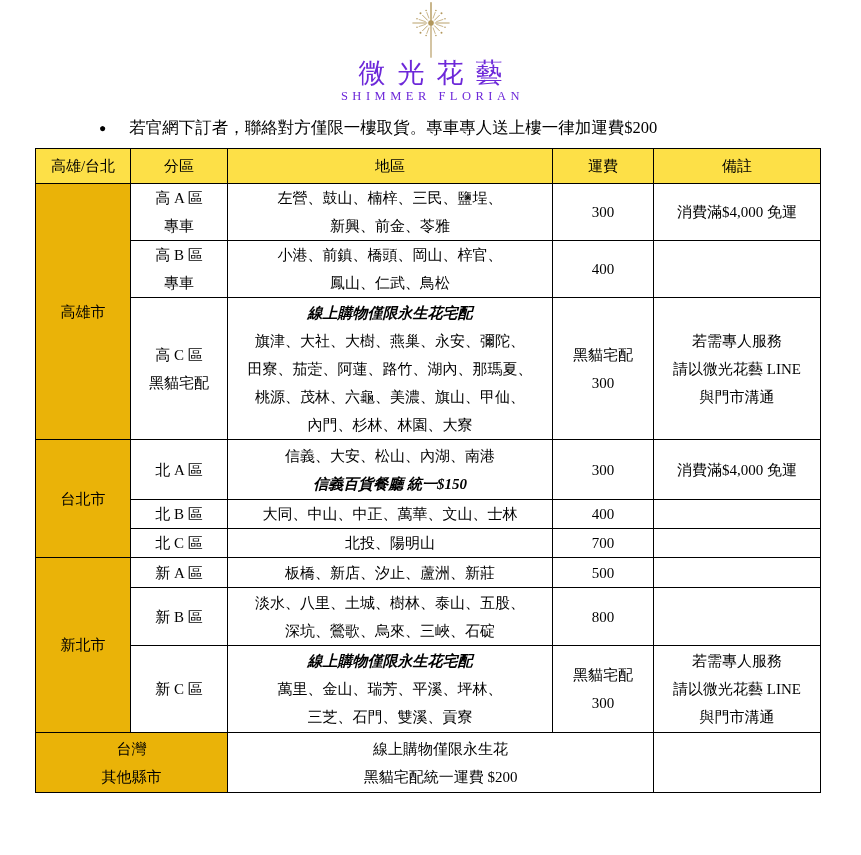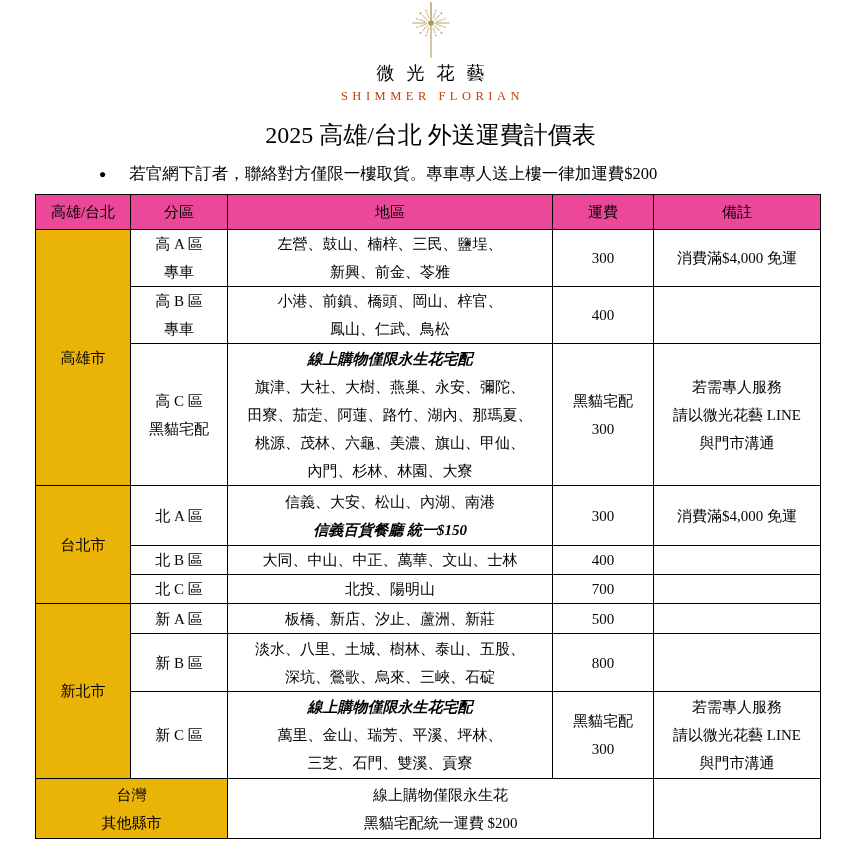--- a/index.html
+++ b/index.html
@@ -9,28 +9,28 @@
     font-family: "Liberation Serif", "DejaVu Serif", serif;
     color: #000;
     overflow: hidden;
   }
   .page { width: 861px; height: 855px; }
 
   
   .brand { text-align: center; padding-top: 2px; }
   .starburst { display: block; margin: 0 auto; height: 56px; }
   .brand-cn {
-    color: #000000;
-    font-size: 18px;
+    color: #6d28d9;
+    font-size: 27px;
     letter-spacing: 12px;
     text-indent: 12px;
     line-height: 30px;
   }
   .brand-en {
-    color: #c2410c;
+    color: #6d28d9;
     font-size: 12.5px;
     letter-spacing: 4.5px;
     text-indent: 4px;
     line-height: 15px;
     margin-top: 1px;
   }
 
   
   .title {
     text-align: center;
@@ -59,21 +59,21 @@
   .fee-table th, .fee-table td {
     border: 1px solid #000;
     text-align: center;
     vertical-align: middle;
     padding: 0 2px;
     font-size: 15px;
     font-weight: normal;
     overflow: hidden;
   }
   .fee-table th {
-    background: #ec4899;
+    background: #fde047;
     height: 35px;
   }
   .fee-table td.region { background: #eab308; }
   .fee-table .line { line-height: 28px; }
   .fee-table .line.bold { font-weight: bold; font-style: italic; }
 </style>
 </head>
 <body>
 
 <div class="page">
@@ -111,21 +111,20 @@
         <circle cx="30" cy="24" r="1.1"></circle>
         <circle cx="70" cy="24" r="1.1"></circle>
         <circle cx="30" cy="36" r="1.1"></circle>
         <circle cx="70" cy="36" r="1.1"></circle>
       </g>
     </svg>
     <div class="brand-cn">微光花藝</div>
     <div class="brand-en">SHIMMER FLORIAN</div>
   </header>
 
-  <h1 class="title">2025 高雄/台北 外送運費計價表</h1>
 
   <div class="notice">
     <span class="bullet">●</span>
     <span class="notice-text">若官網下訂者，聯絡對方僅限一樓取貨。專車專人送上樓一律加運費$200</span>
   </div>
 
   <table class="fee-table">
     <colgroup id="col-group">
         <col style="width: 95px;">
         <col style="width: 97px;">

